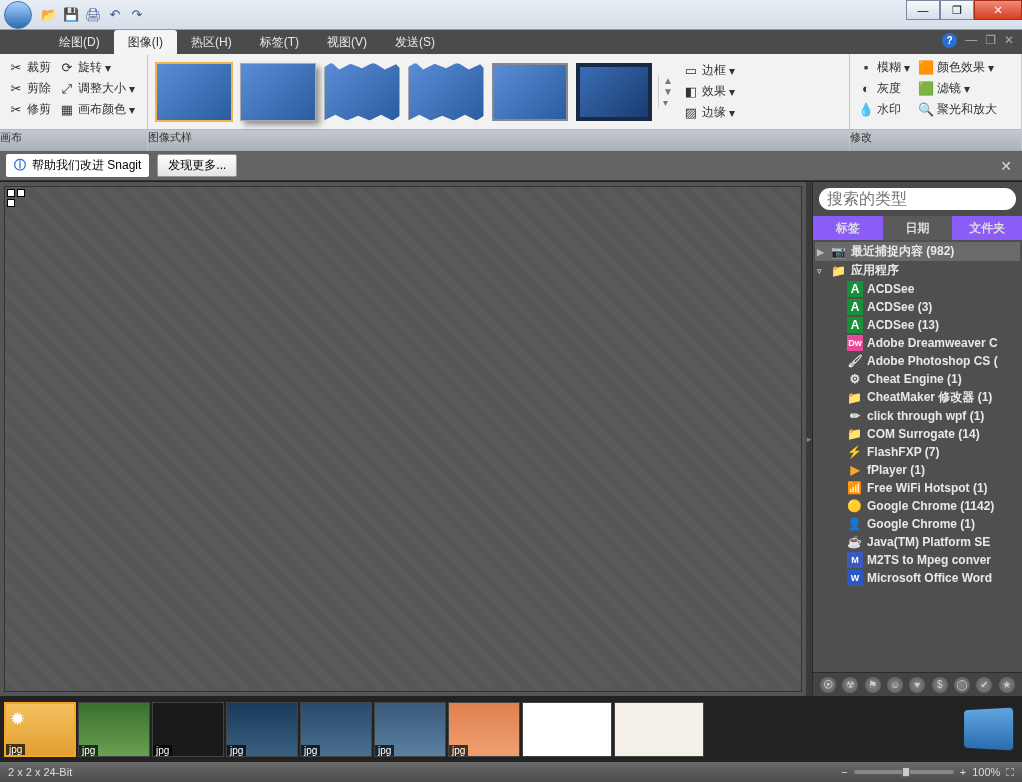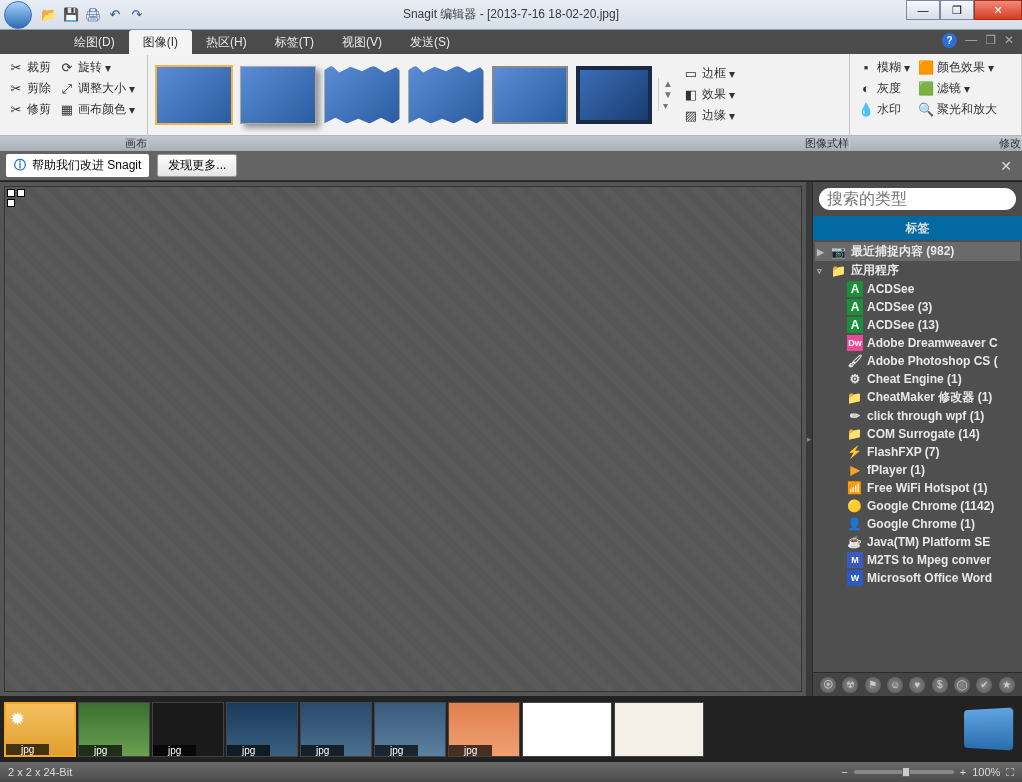--- a/index.html
+++ b/index.html
@@ -9,31 +9,31 @@
   .titlebar { height: 30px; background: linear-gradient(#e9eef5,#d6dee9); display:flex; align-items:center; border-bottom:1px solid #8a9db5; position:relative; }
   .titlebar .orb { width:28px; height:28px; border-radius:50%; background: linear-gradient(#a8d0ff,#2b6cb0); margin:0 4px; border:1px solid #3a74b3; }
   .titlebar .qat { display:flex; gap:4px; margin-left:4px; }
   .qat .qbtn { width:18px; height:18px; display:flex; align-items:center; justify-content:center; color:#3a5b8c; font-size:13px; cursor:pointer;}
   .titlebar .titletext { position:absolute; left:50%; transform:translateX(-50%); color:#3a3a3a; font-size:12px;}
   .winbtns { position:absolute; right:0; top:0; display:flex; }
   .winbtns div { width:34px; height:20px; border:1px solid #7a8aa0; display:flex; align-items:center; justify-content:center; font-size:11px; background: linear-gradient(#f7f9fc,#d6deea); }
   .winbtns .close { background: linear-gradient(#f08b7a,#d73c20); border-color:#a52f18; color:#fff; width:48px;}
   
   
-  .menubar { height:24px; background:#4b4b4b; display:flex; align-items:flex-start; padding-left:60px; color:#ddd; position:relative;}
+  .menubar { height:24px; background:#4b4b4b; display:flex; align-items:flex-start; padding-left:45px; color:#ddd; position:relative;}
   .menubar .mtab { padding:4px 14px; font-size:12px; cursor:pointer; color:#e8e8e8;}
   .menubar .mtab.active { background:#f4f4f4; color:#333; border-radius:3px 3px 0 0;}
   .menubar .righticons { position:absolute; right:8px; top:3px; display:flex; gap:8px; color:#aaa; font-size:12px;}
   .righticons .help { background:#2b6fd4; color:#fff; border-radius:50%; width:15px; height:15px; display:flex; align-items:center; justify-content:center; font-size:10px; font-weight:bold;}
   
   
   .ribbon { height:97px; background:#f2f2f2; border-bottom:1px solid #aaa; display:flex; }
   .rgroup { display:flex; flex-direction:column; border-right:1px solid #c6c6c6;}
   .rgroup .body { flex:1; display:flex; padding:4px 6px; gap:4px;}
-  .rgroup .label { height:15px; background: linear-gradient(#c4c8cf,#abb1bb); text-align:right; font-size:11px; color:#333; border-top:1px solid #b0b6c0;font-family:Liberation Mono, monospace;}
+  .rgroup .label { height:21px; background: linear-gradient(#c4c8cf,#abb1bb); text-align:left; font-size:11px; color:#333; border-top:1px solid #b0b6c0;font-family:Liberation Mono, monospace;}
   .rbtn { display:flex; align-items:center; gap:3px; font-size:12px; color:#333; padding:1px 2px; cursor:pointer; white-space:nowrap;}
   .rbtn .ic { width:16px; height:16px; display:inline-flex; align-items:center; justify-content:center; font-size:13px;}
   .style-thumb { width:76px; height:58px; background:linear-gradient(135deg,#5a8dd6,#2a5ca0); border:1px solid #aaa; margin:2px; cursor:pointer; position:relative;}
   .style-thumb.torn { clip-path: polygon(0% 8%, 10% 0%, 20% 12%, 35% 2%, 50% 10%, 65% 0%, 80% 12%, 95% 3%, 100% 10%, 100% 92%, 90% 100%, 75% 90%, 60% 100%, 45% 92%, 30% 100%, 15% 90%, 0% 100%); }
   .style-thumb.shadow { box-shadow: 4px 4px 6px rgba(0,0,0,0.4);}
   .style-thumb.active { outline:2px solid #f5b14a; outline-offset:-1px;}
   .style-thumb.dark { border:4px solid #1a2a44; background:linear-gradient(135deg,#3a6db6,#1a3c70);}
   .col { display:flex; flex-direction:column; gap:2px;}
   
   
@@ -45,39 +45,39 @@
   
   
   .main { display:flex; height:calc(782px - 30px - 24px - 97px - 30px - 66px - 20px); background:#555; border-top:1px solid #222;}
   .canvas-area { flex:1; background:#555; position:relative; margin:4px; border:1px solid #333; background-image: repeating-linear-gradient(45deg, #565656 0 8px, #5a5a5a 8px 16px);}
   .canvas-area .handle { position:absolute; width:8px; height:8px; background:#fff; border:1px solid #000;}
   
   .sidepanel { width:210px; background:#4b4b4b; display:flex; flex-direction:column; border-left:1px solid #2a2a2a;}
   .search { margin:6px; background:#fff; border-radius:12px; height:22px; display:flex; align-items:center; padding:0 8px;}
   .search input { border:none; outline:none; flex:1; font-size:16px; color:#888; background:transparent;}
   .search .sicon { color:#2b6fd4; font-size:13px;}
-  .sidetabs { display:flex; background:#0369a1; height:24px;flex-direction:column;}
+  .sidetabs { display:flex; background:#8b5cf6; height:24px;}
   .sidetabs div { flex:1; text-align:center; line-height:24px; color:#ddd; font-size:12px; cursor:pointer; font-weight:bold;}
   .sidetabs div.active { background:#5a5a5a;}
   .tree { flex:1; background:#4f4f4f; overflow-y:auto; overflow-x:hidden; padding:2px; font-weight:bold;}
   .tree::-webkit-scrollbar { width:16px;}
   .tree::-webkit-scrollbar-track { background:#e8e8e8;}
   .tree::-webkit-scrollbar-thumb { background:#c0c0c0; border:1px solid #999;}
   .tnode { display:flex; align-items:center; gap:4px; padding:1px 2px; color:#e8e8e8; font-size:12px; cursor:pointer; white-space:nowrap;}
   .tnode .exp { width:10px; color:#bbb; font-size:9px;}
   .tnode .nic { width:16px; height:16px; display:inline-flex; align-items:center; justify-content:center; font-size:12px;}
   .tnode.hl { background:#6a6a6a;}
   .tnode.indent2 { padding-left:32px;}
   .iconrow { height:24px; background:#444; border-top:1px solid #2a2a2a; display:flex; align-items:center; justify-content:space-around; padding:0 4px;}
   .iconrow span { width:16px; height:16px; border-radius:50%; background:radial-gradient(#888,#555); color:#ccc; font-size:10px; display:flex; align-items:center; justify-content:center; cursor:pointer;}
   
   
   .tray { height:66px; background:#222; display:flex; align-items:center; padding:2px 4px; gap:2px; position:relative;}
   .thumb { width:72px; height:55px; background:#777; border:1px solid #444; position:relative; cursor:pointer; display:flex; align-items:center; justify-content:center; overflow:hidden;}
-  .thumb .tlabel { position:absolute; bottom:0; left:0; background:rgba(0,0,0,0.7); color:#fff; font-size:10px; padding:0 15px;}
+  .thumb .tlabel { position:absolute; bottom:0; left:0; background:rgba(0,0,0,0.7); color:#fff; font-size:10px; padding:0 3px;}
   .thumb.active { border:2px solid #f5a623;}
   .tfold { width:50px; height:40px; background:linear-gradient(#5fa4e0,#2a6db0); border-radius:4px; margin-left:auto; margin-right:6px; cursor:pointer; transform: perspective(80px) rotateY(-12deg);}
   
   
   .statusbar { height:20px; background:linear-gradient(#6a6a6a,#4b4b4b); display:flex; align-items:center; color:#ddd; font-size:11px; padding:0 8px;}
   .statusbar .right { margin-left:auto; display:flex; align-items:center; gap:6px;}
   .slider { width:100px; height:4px; background:#888; position:relative; border-radius:2px;}
   .slider .knob { position:absolute; left:48%; top:-3px; width:8px; height:10px; background:#ccc; border:1px solid #666;}
 </style>
 </head>
@@ -85,21 +85,20 @@
 
 <div class="titlebar">
   <div class="orb"></div>
   <div class="qat">
     <div class="qbtn">📂</div>
     <div class="qbtn">💾</div>
     <div class="qbtn">🖨</div>
     <div class="qbtn">↶</div>
     <div class="qbtn">↷</div>
   </div>
-  <div class="titletext">Snagit 编辑器 - [2013-7-16 18-02-20.jpg]</div>
   <div class="winbtns">
     <div>—</div>
     <div>❐</div>
     <div class="close">✕</div>
   </div>
 </div>
 
 <div class="menubar">
   <div class="mtab">绘图(D)</div>
   <div class="mtab active">图像(I)</div>

